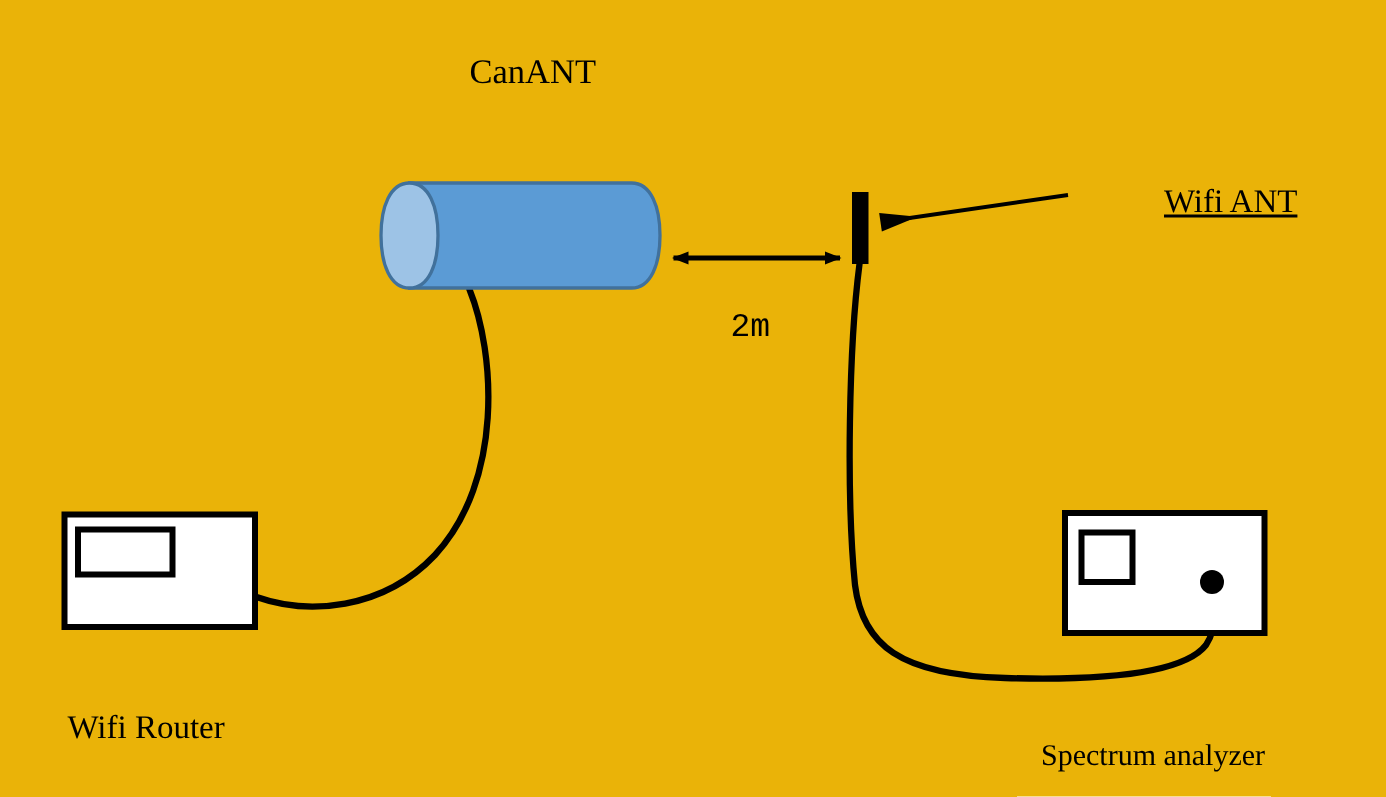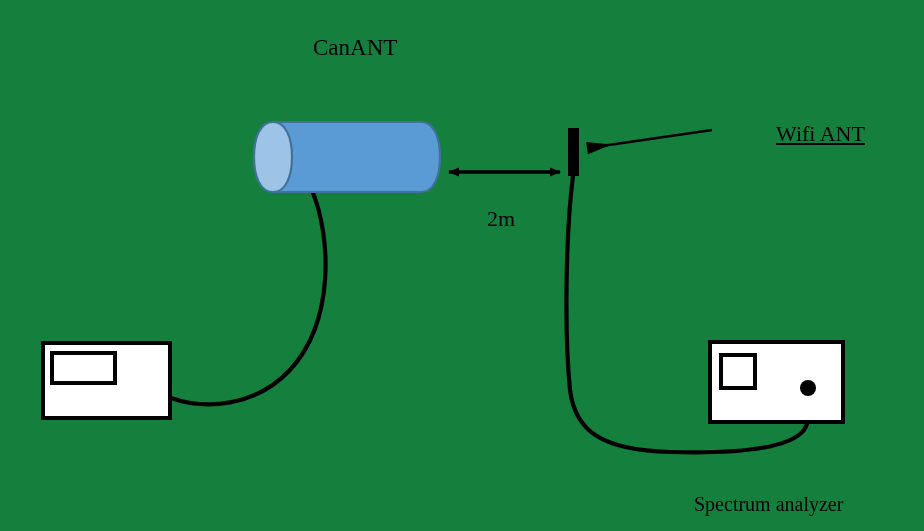--- a/index.html
+++ b/index.html
@@ -4,21 +4,21 @@
 <style>
   html, body {
     margin: 0;
     padding: 0;
     background: #ffffff;
   }
   #diagram-root {
     position: relative;
     width: 924px;
     height: 531px;
-    background: #15803d;
+    background: #eab308;
     font-family: "Liberation Serif", "DejaVu Serif", serif;
     overflow: hidden;
   }
   svg.canvas {
     position: absolute;
     left: 0;
     top: 0;
     width: 924px;
     height: 531px;
     display: block;
@@ -26,21 +26,21 @@
   .lbl {
     position: absolute;
     color: #000000;
     font-family: "Liberation Serif", "DejaVu Serif", serif;
     white-space: nowrap;
     line-height: 1;
     user-select: none;
   }
   #label-canant   { left: 313px; top: 36px;  font-size: 23px; }
   #label-wifiant  { left: 776px; top: 123px; font-size: 22px; text-decoration: underline; }
-  #label-distance { left: 487px; top: 208px; font-size: 22px; }
+  #label-distance { left: 487px; top: 208px; font-size: 22px; font-family: Liberation Mono, monospace; }
   #label-router   { left: 45px;  top: 474px; font-size: 22px; }
   #label-analyzer { left: 694px; top: 494px; font-size: 20px; }
 </style>
 </head>
 <body>
 
 <div id="diagram-root">
 
   <svg class="canvas" viewBox="0 0 924 531" xmlns="http://www.w3.org/2000/svg">
 
@@ -80,16 +80,17 @@
     <circle cx="808" cy="388" r="8" fill="#000000"></circle>
 
   </svg>
 
   <div class="lbl" id="label-canant">CanANT</div>
 
   <div class="lbl" id="label-wifiant">Wifi ANT</div>
 
   <div class="lbl" id="label-distance">2m</div>
 
+  <div class="lbl" id="label-router">Wifi Router</div>
 
   <div class="lbl" id="label-analyzer">Spectrum analyzer</div>
 
 </div>
 
 </body></html>

